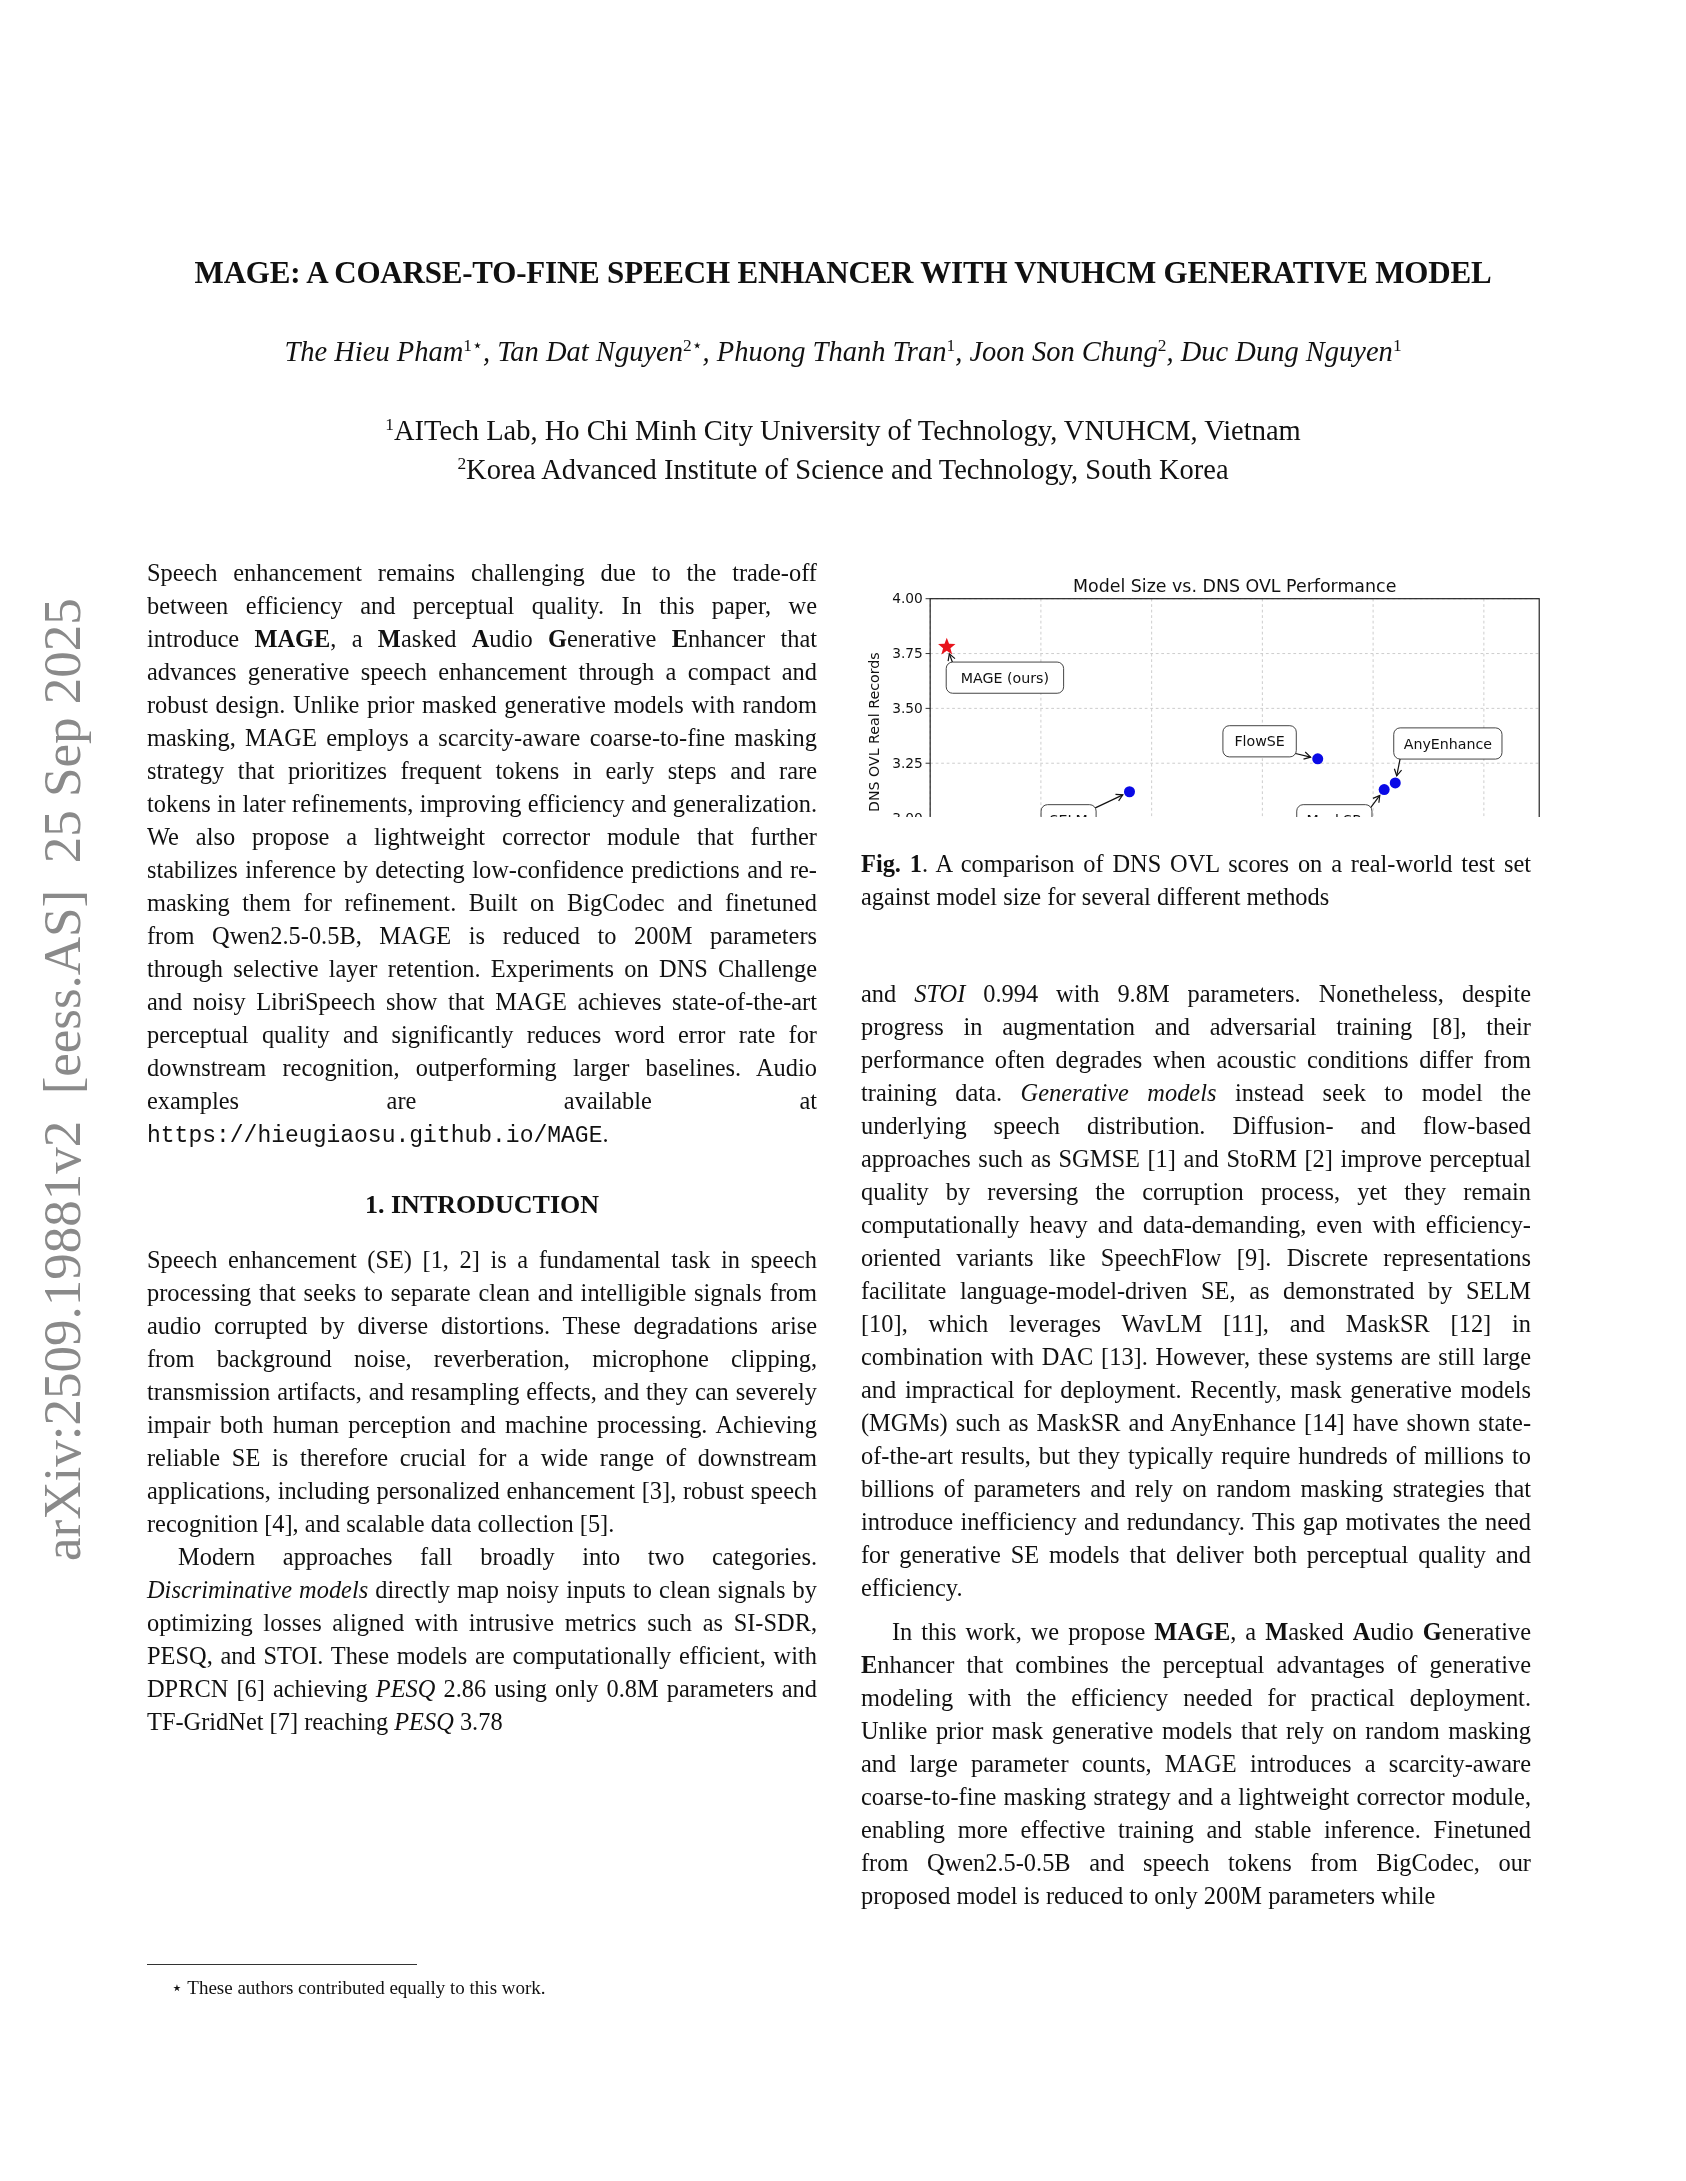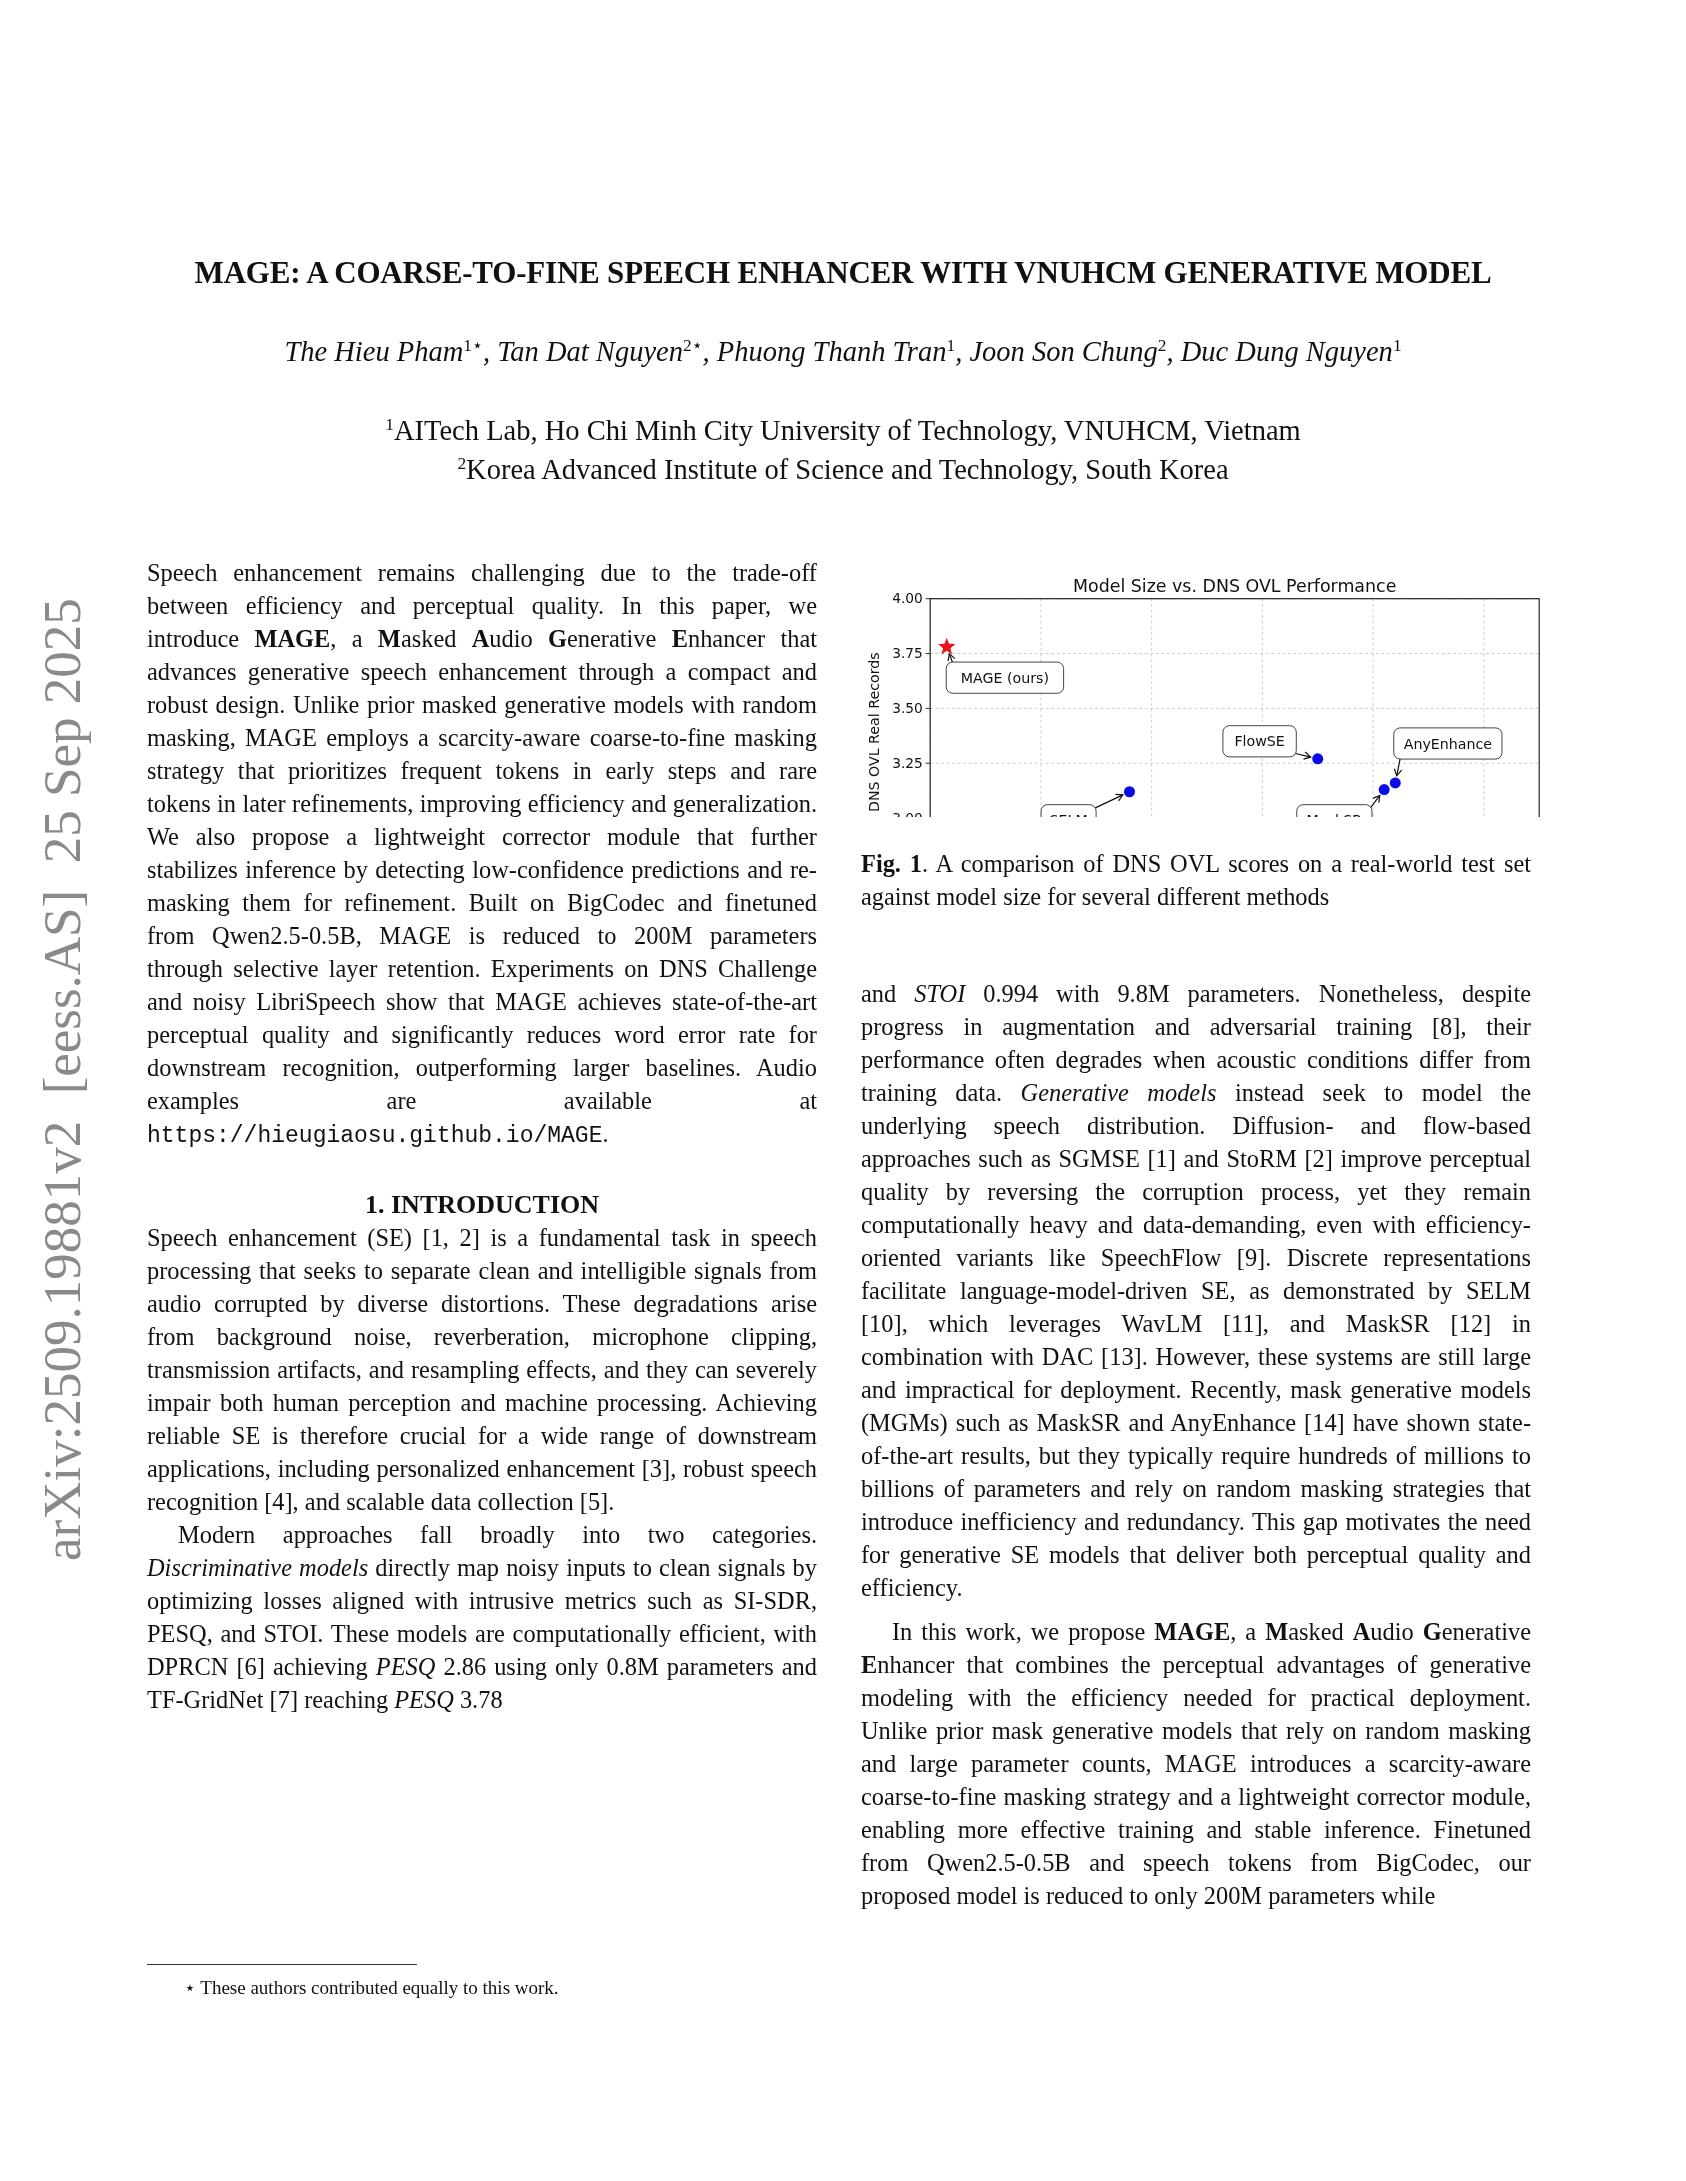--- a/index.html
+++ b/index.html
@@ -25,21 +25,21 @@
   .col p.ind { text-indent: 31px; }
   .lcol { left: 147px; width: 670px; }
   .rcol { left: 861px; width: 670px; }
 
   .sec-head { text-align: center; font-weight: bold; font-size: 26px; }
   .mono { font-family: "Liberation Mono", "DejaVu Sans Mono", monospace; font-size: 23px; }
   .it { font-style: italic; margin-top: 32px; }
   .bd { font-weight: bold; }
 
   .fn-rule { left: 147px; top: 1964px; width: 270px; height: 0; border-top: 1.8px solid #333; }
-  .footnote { left: 184px; top: 1976px; font-size: 19px; }
+  .footnote { left: 171px; top: 1976px; font-size: 19px; }
 
   .chart-wrap { left: 849px; top: 551px; width: 698px; height: 266px; }
   .chart-wrap svg { width: 698px; height: 266px; display: block; }
   .chart-text { font-family: "DejaVu Sans", sans-serif; fill: #111; }
 
   .caption { left: 861px; top: 847px; width: 670px; font-size: 24.4px; line-height: 33px; text-align: justify; }
 </style>
 </head>
 <body>
 
@@ -59,21 +59,21 @@
   <sup>1</sup><span>AITech Lab, Ho Chi Minh City University of Technology, VNUHCM, Vietnam</span>
 </div>
 <div class="abs aff aff2">
   <sup>2</sup><span>Korea Advanced Institute of Science and Technology, South Korea</span>
 </div>
 
 <div class="col lcol" style="top:556px;">
   <p><span>Speech enhancement remains challenging due to the trade-off between efficiency and perceptual quality. In this paper, we introduce </span><span class="bd">MAGE</span><span>, a </span><span class="bd">M</span><span>asked </span><span class="bd">A</span><span>udio </span><span class="bd">G</span><span>enerative </span><span class="bd">E</span><span>nhancer</span><span> that advances generative speech enhancement through a compact and robust design.  Unlike prior masked generative models with random masking, MAGE employs a scarcity-aware coarse-to-fine masking strategy that prioritizes frequent tokens in early steps and rare tokens in later refinements, improving efficiency and generalization.  We also propose a lightweight corrector module that further stabilizes inference by detecting low-confidence predictions and re-masking them for refinement.  Built on BigCodec and finetuned from Qwen2.5-0.5B, MAGE is reduced to 200M parameters through selective layer retention.  Experiments on DNS Challenge and noisy LibriSpeech show that MAGE achieves state-of-the-art perceptual quality and significantly reduces word error rate for downstream recognition, outperforming larger baselines.  Audio examples are available at </span><span class="mono">https://hieugiaosu.github.io/MAGE</span><span>.</span></p>
 
 
-  <div class="sec-head" style="margin-top:35px; font-family:Liberation Serif, serif;">1.  INTRODUCTION</div>
+  <div class="sec-head" style="margin-top:35px; margin-bottom:22px;font-family:Liberation Serif, serif;">1.  INTRODUCTION</div>
 
   <p>Speech enhancement (SE) [1, 2] is a fundamental task in speech processing that seeks to separate clean and intelligible signals from audio corrupted by diverse distortions. These degradations arise from background noise, reverberation, microphone clipping, transmission artifacts, and resampling effects, and they can severely impair both human perception and machine processing.  Achieving reliable SE is therefore crucial for a wide range of downstream applications, including personalized enhancement [3], robust speech recognition [4], and scalable data collection [5].</p>
   <p class="ind"><span>Modern approaches fall broadly into two categories. </span><span class="it">Discriminative models</span><span> directly map noisy inputs to clean signals by optimizing losses aligned with intrusive metrics such as SI-SDR, PESQ, and STOI. These models are computationally efficient, with DPRCN [6] achieving </span><span class="it">PESQ</span><span> 2.86 using only 0.8M parameters and TF-GridNet [7] reaching </span><span class="it">PESQ</span><span> 3.78</span></p>
 </div>
 
 <div class="abs fn-rule"></div>
 <div class="abs footnote">⋆ These authors contributed equally to this work.</div>
 
 <div class="abs chart-wrap">
   <svg viewBox="0 0 760 290">

